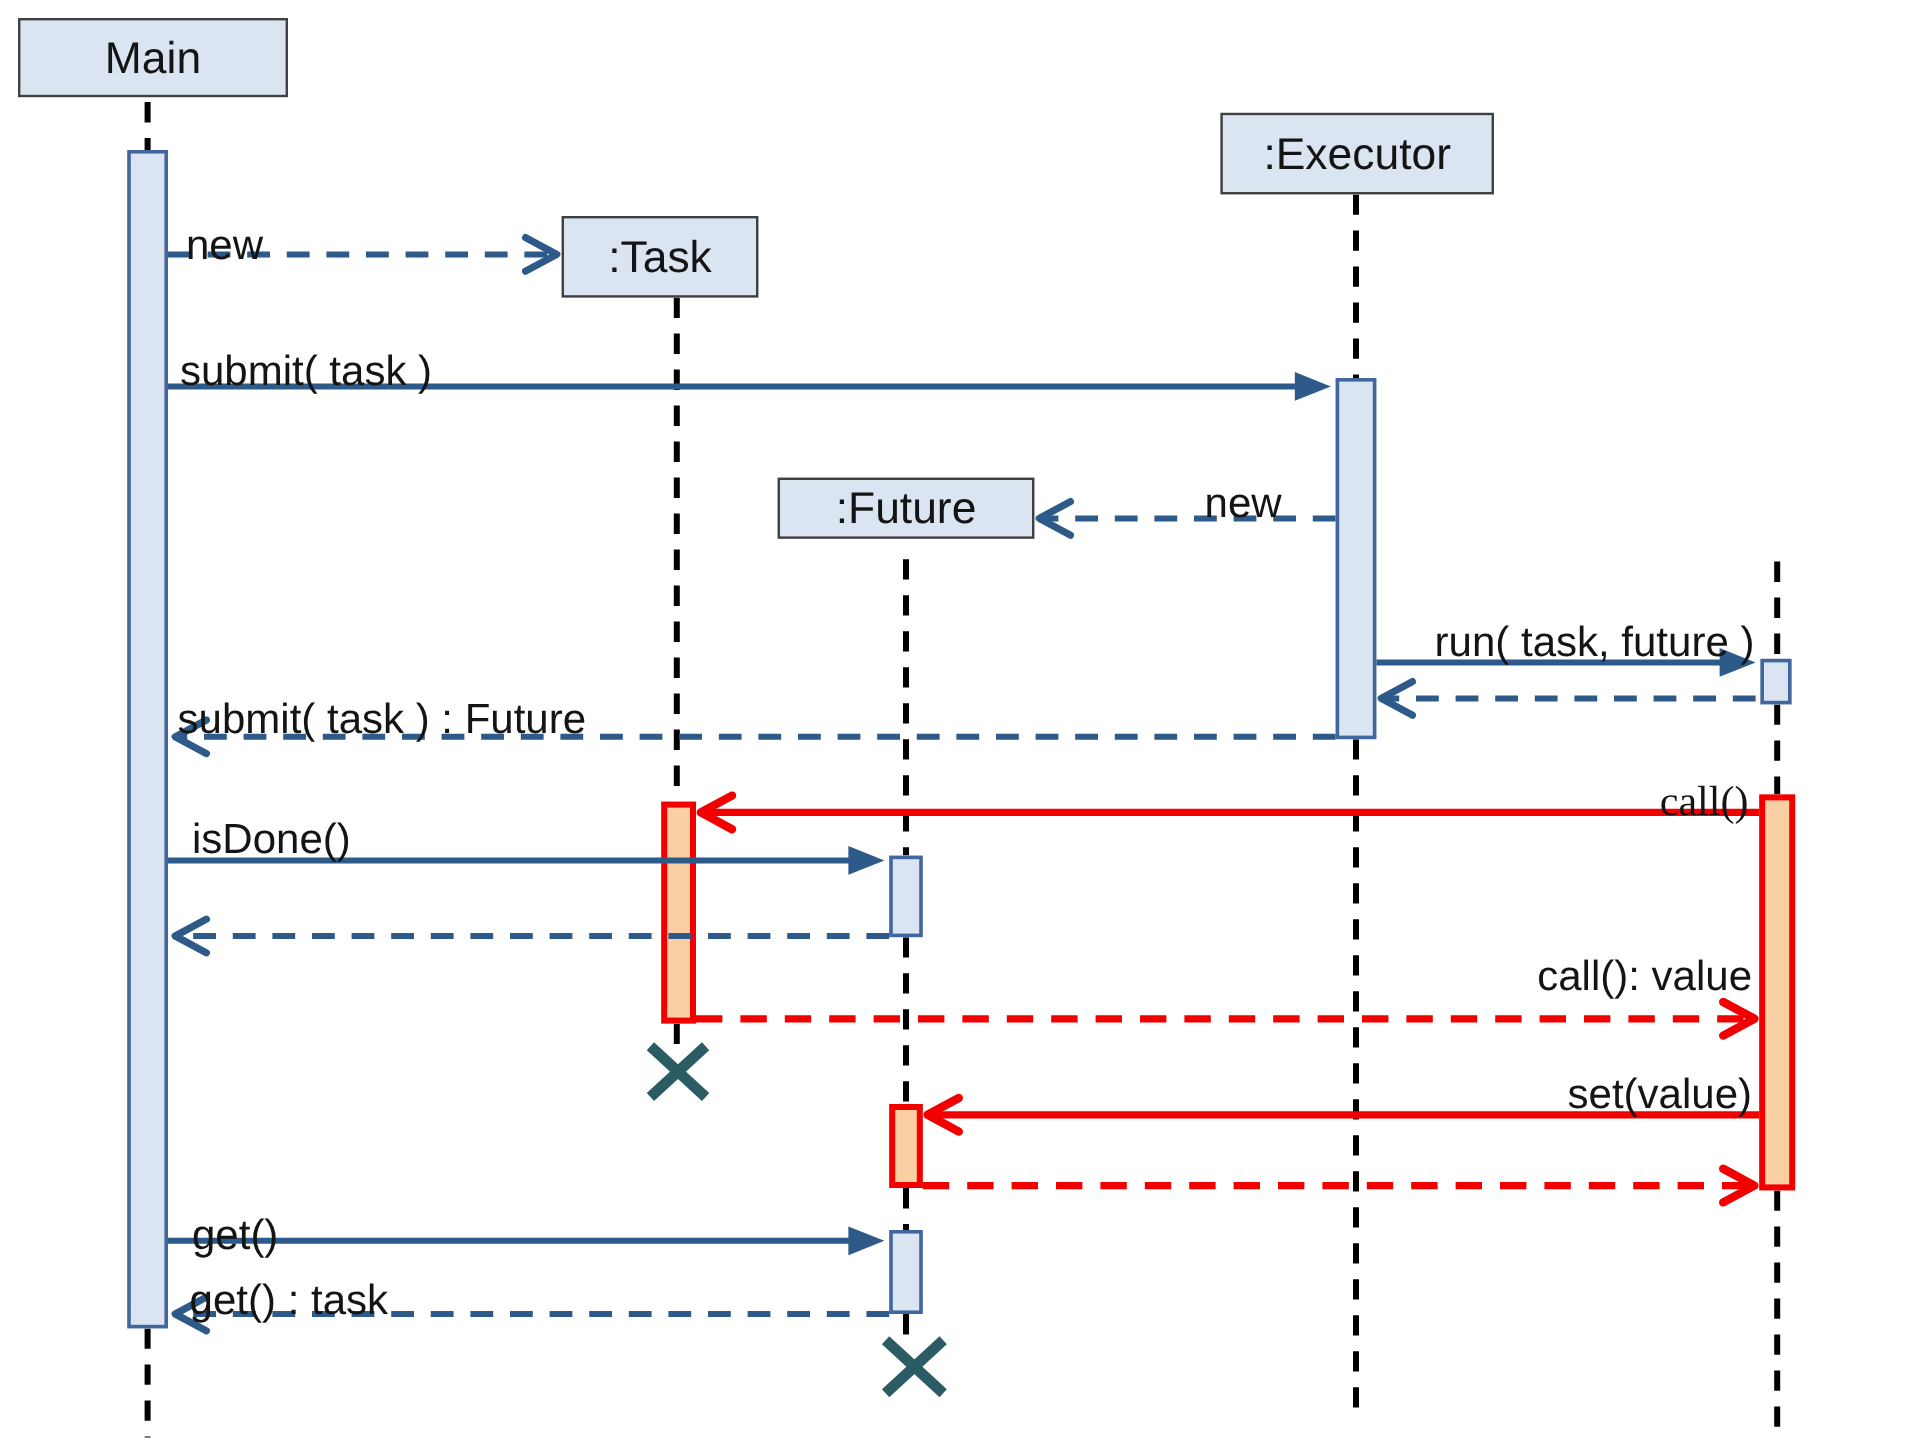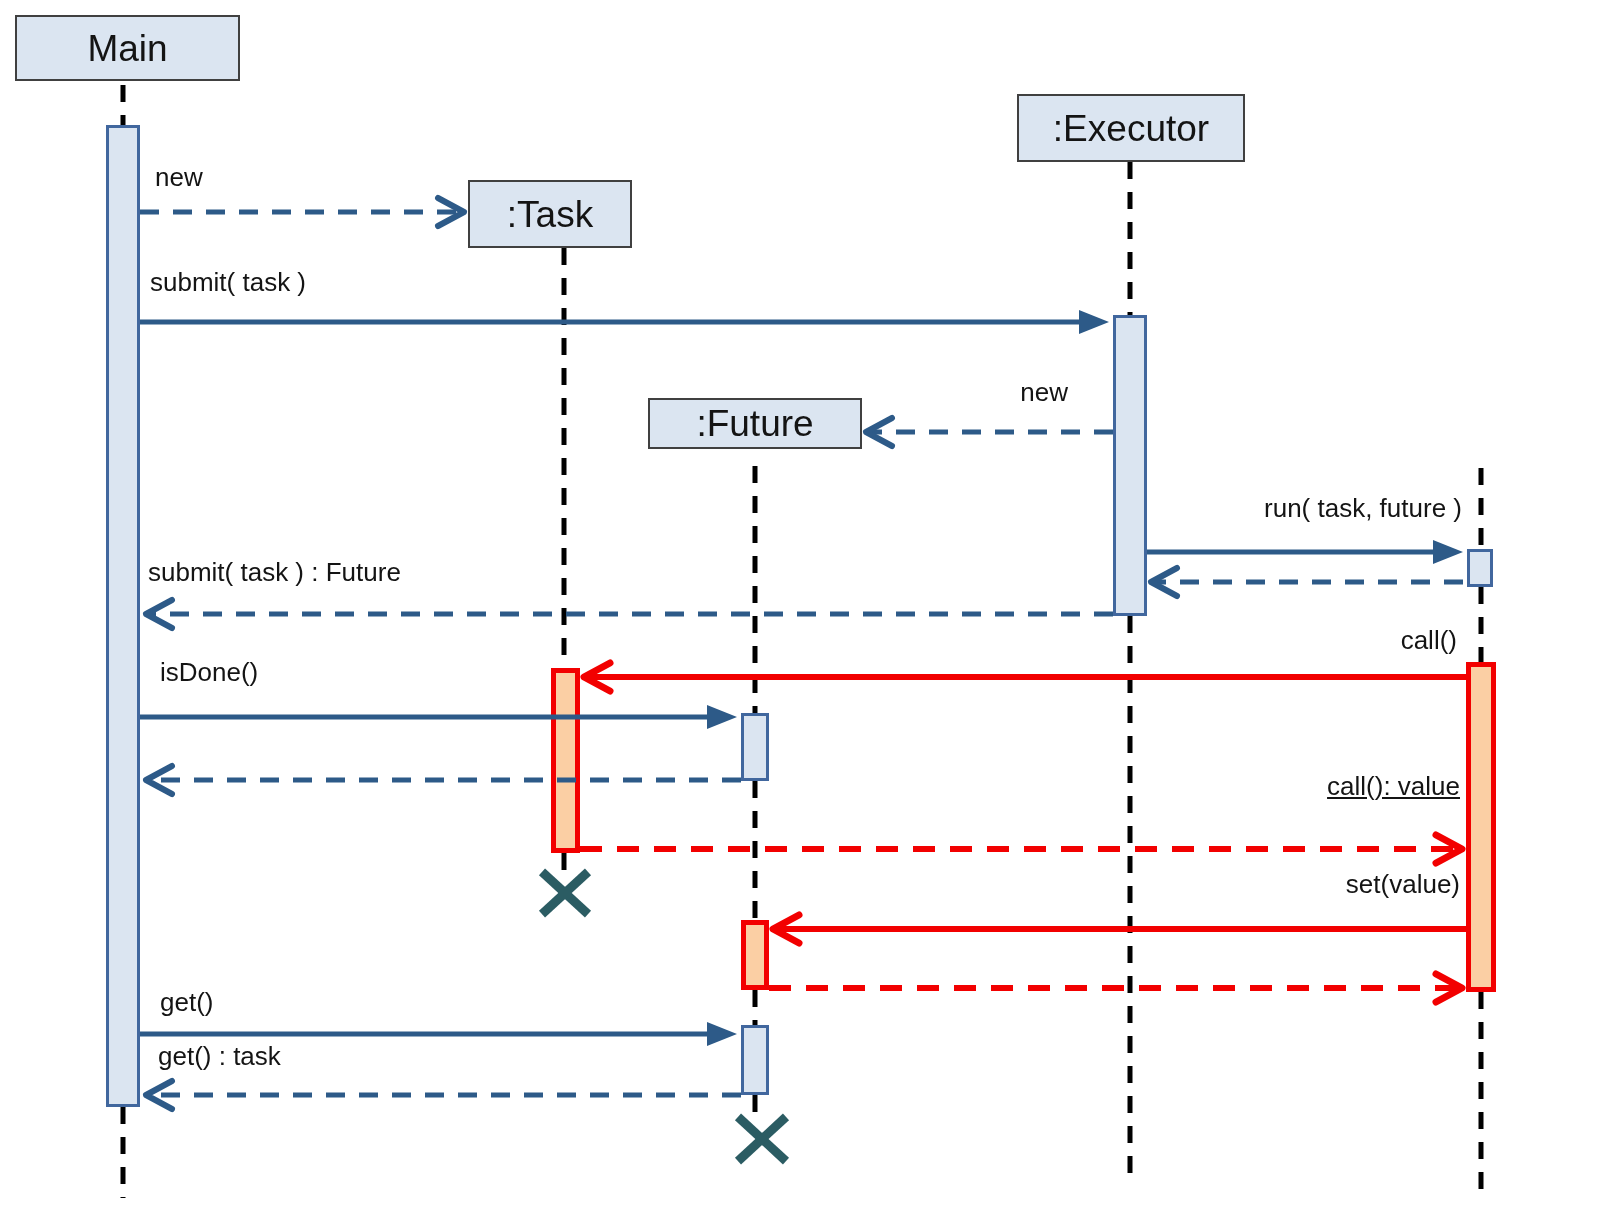--- a/index.html
+++ b/index.html
@@ -19,22 +19,22 @@
   .participant-box{
     position:absolute;box-sizing:border-box;z-index:4;
     background:var(--box-fill,#dbe5f1);
     border:2.5px solid var(--box-border,#404040);
     display:flex;align-items:center;justify-content:center;
   }
   .participant-label{
     font-size:37px;color:var(--text,#141414);line-height:1;white-space:nowrap;
   }
   .msg-label{
-    position:absolute;z-index:5;font-size:26px;line-height:1.15;
-    color:var(--text,#141414);white-space:nowrap;
+    position:absolute;z-index:5;font-size:35px;line-height:1.15;
+    color:var(--text,#141414);white-space:nowrap;margin-top:22px;
   }
 </style>
 </head>
 <body>
 
 <div id="stage" style="--bg: #ffffff; --box-fill: #dbe5f1; --box-border: #404040; --act-blue-fill: #dbe5f1; --act-blue-border: #41679e; --act-orange-fill: #fbcfa4; --red: #f20000; --text: #141414;">
   <svg id="lifelines-svg">
       <line x1="123" y1="85" x2="123" y2="125" stroke="#000000" stroke-width="5" stroke-dasharray="17 13"></line>
       <line x1="123" y1="1107" x2="123" y2="1198" stroke="#000000" stroke-width="5" stroke-dasharray="17 13"></line>
       <line x1="564" y1="248" x2="564" y2="668" stroke="#000000" stroke-width="5" stroke-dasharray="17 13"></line>
@@ -121,23 +121,23 @@
     <div class="activation orange" style="left: 551px; top: 668px; width: 29px; height: 185px;"></div>
     <div class="activation orange" style="left: 1466px; top: 662px; width: 30px; height: 330px;"></div>
     <div class="activation blue" style="left: 741px; top: 713px; width: 28px; height: 68px;"></div>
     <div class="activation orange" style="left: 741px; top: 920px; width: 28px; height: 70px;"></div>
     <div class="activation blue" style="left: 741px; top: 1025px; width: 28px; height: 70px;"></div>
     <div class="msg-label" style="top: 163px; left: 155px;">new</div>
     <div class="msg-label" style="top: 268px; left: 150px;">submit( task )</div>
     <div class="msg-label" style="top: 378px; right: 532px;">new</div>
     <div class="msg-label" style="top: 558px; left: 148px;">submit( task ) : Future</div>
     <div class="msg-label" style="top: 494px; right: 138px;">run( task, future )</div>
-    <div class="msg-label" style="top: 626px; right: 143px;">call()</div>
+    <div class="msg-label" style="top: 626px; right: 143px; font-family: Liberation Serif, serif;">call()</div>
     <div class="msg-label" style="top: 658px; left: 160px;">isDone()</div>
-    <div class="msg-label" style="top: 772px; right: 140px; text-decoration: underline;">call(): value</div>
+    <div class="msg-label" style="top: 772px; right: 140px;">call(): value</div>
     <div class="msg-label" style="top: 870px; right: 140px;">set(value)</div>
     <div class="msg-label" style="top: 988px; left: 160px; text-align: right;">get()</div>
     <div class="msg-label" style="top: 1042px; left: 158px;">get() : task</div>
     <div class="participant-box" style="left: 15px; top: 15px; width: 225px; height: 66px;">
       <div class="participant-label">Main</div>
     </div>
     <div class="participant-box" style="left: 468px; top: 180px; width: 164px; height: 68px;">
       <div class="participant-label">:Task</div>
     </div>
     <div class="participant-box" style="left: 648px; top: 398px; width: 214px; height: 51px;">

